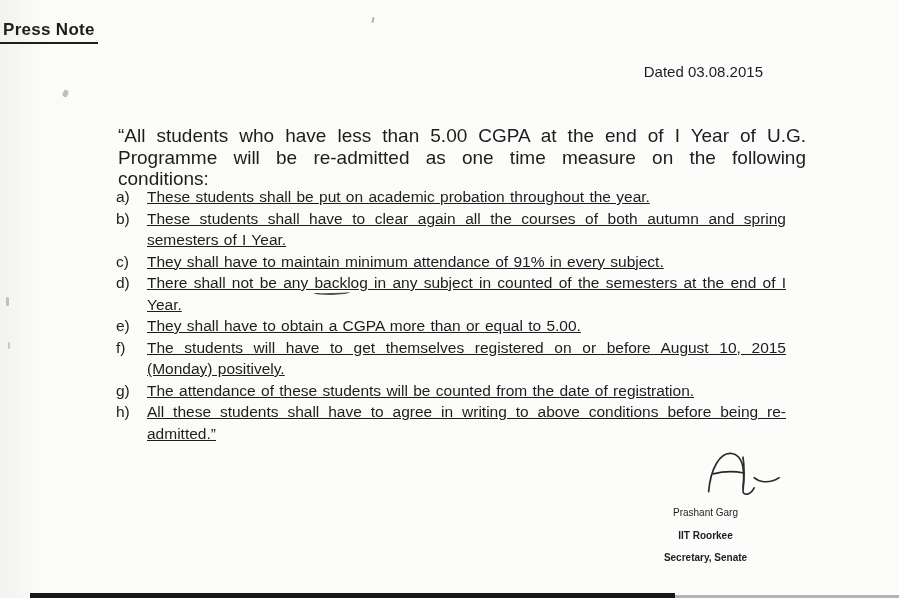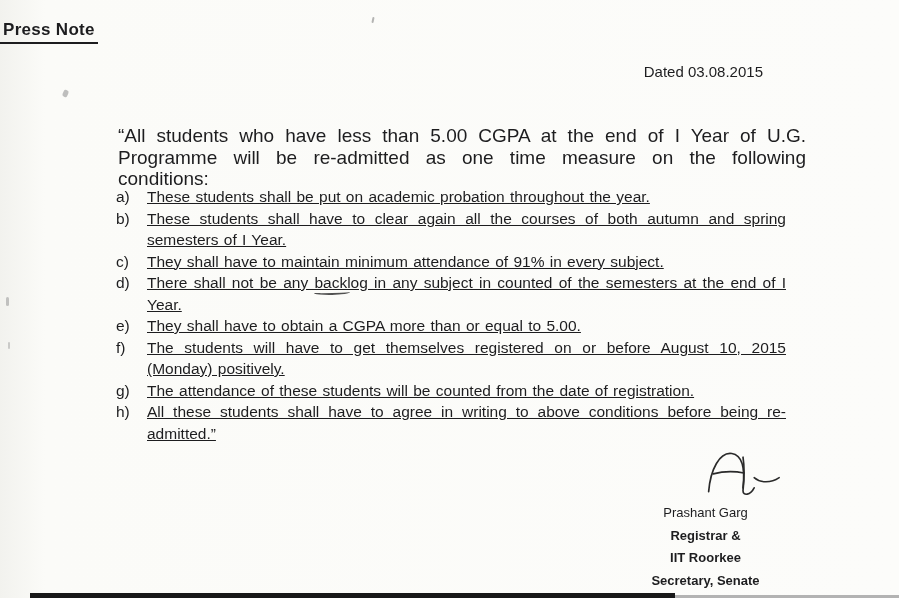--- a/index.html
+++ b/index.html
@@ -31,21 +31,21 @@
   }
   .conditions {
     position: absolute; top: 186px; left: 116px; width: 670px;
     font-size: 15.5px; line-height: 21.5px;
   }
   .cond { display: flex; }
   .lbl { flex: 0 0 31px; }
   .txt { flex: 1; text-align: justify; word-spacing: 1px; text-decoration: underline; }
   .sig {
     position: absolute; top: 447px; left: 608px; width: 195px;
-    text-align: center; font-size: 13px; line-height: 22.5px;
+    text-align: center; font-size: 10px; line-height: 22.5px;
   }
   .sig svg { display: block; margin: 0 18px 3px auto; }
   .sig-name { font-weight: normal; }
   .sig-bold { font-weight: bold; }
   .speck { position: absolute; background: #8d8d8d; border-radius: 2px; }
   .speck.s1 { left: 63px; top: 90px; width: 5px; height: 7px; transform: rotate(24deg); opacity: .55; }
   .speck.s2 { left: 6px;  top: 297px; width: 3px; height: 9px; opacity: .5; }
   .speck.s3 { left: 8px;  top: 342px; width: 2px; height: 7px; opacity: .4; }
   .speck.s4 { left: 372px; top: 17px; width: 2px; height: 6px; opacity: .65; transform: rotate(12deg); }
   .pen-mark {
@@ -107,21 +107,20 @@
   <div class="pen-mark"></div>
 
   <div class="sig">
     <svg width="84" height="52" viewBox="0 0 90 56" fill="none">
       <path d="M8 48 C10 24 20 5 33 7 C45 9 47 26 45 44" stroke="#2a2a2a" stroke-width="1.8" stroke-linecap="round" fill="none"></path>
       <path d="M13 29 C24 26 36 26 46 28" stroke="#2a2a2a" stroke-width="1.8" stroke-linecap="round" fill="none"></path>
       <path d="M45 11 C47 24 46 38 45 47 C45 53 53 52 57 44" stroke="#2a2a2a" stroke-width="1.8" stroke-linecap="round" fill="none"></path>
       <path d="M57 33 C64 39 75 39 84 33" stroke="#2a2a2a" stroke-width="1.6" stroke-linecap="round" fill="none"></path>
     </svg>
     <div class="sig-name">Prashant Garg</div>
-    <div class="sig-bold">Registrar &amp;</div>
     <div class="sig-bold">IIT Roorkee</div>
     <div class="sig-bold">Secretary, Senate</div>
   </div>
 
   <div class="speck s1"></div>
   <div class="speck s2"></div>
   <div class="speck s3"></div>
   <div class="speck s4"></div>
 
   <div class="edge-dark"></div>

